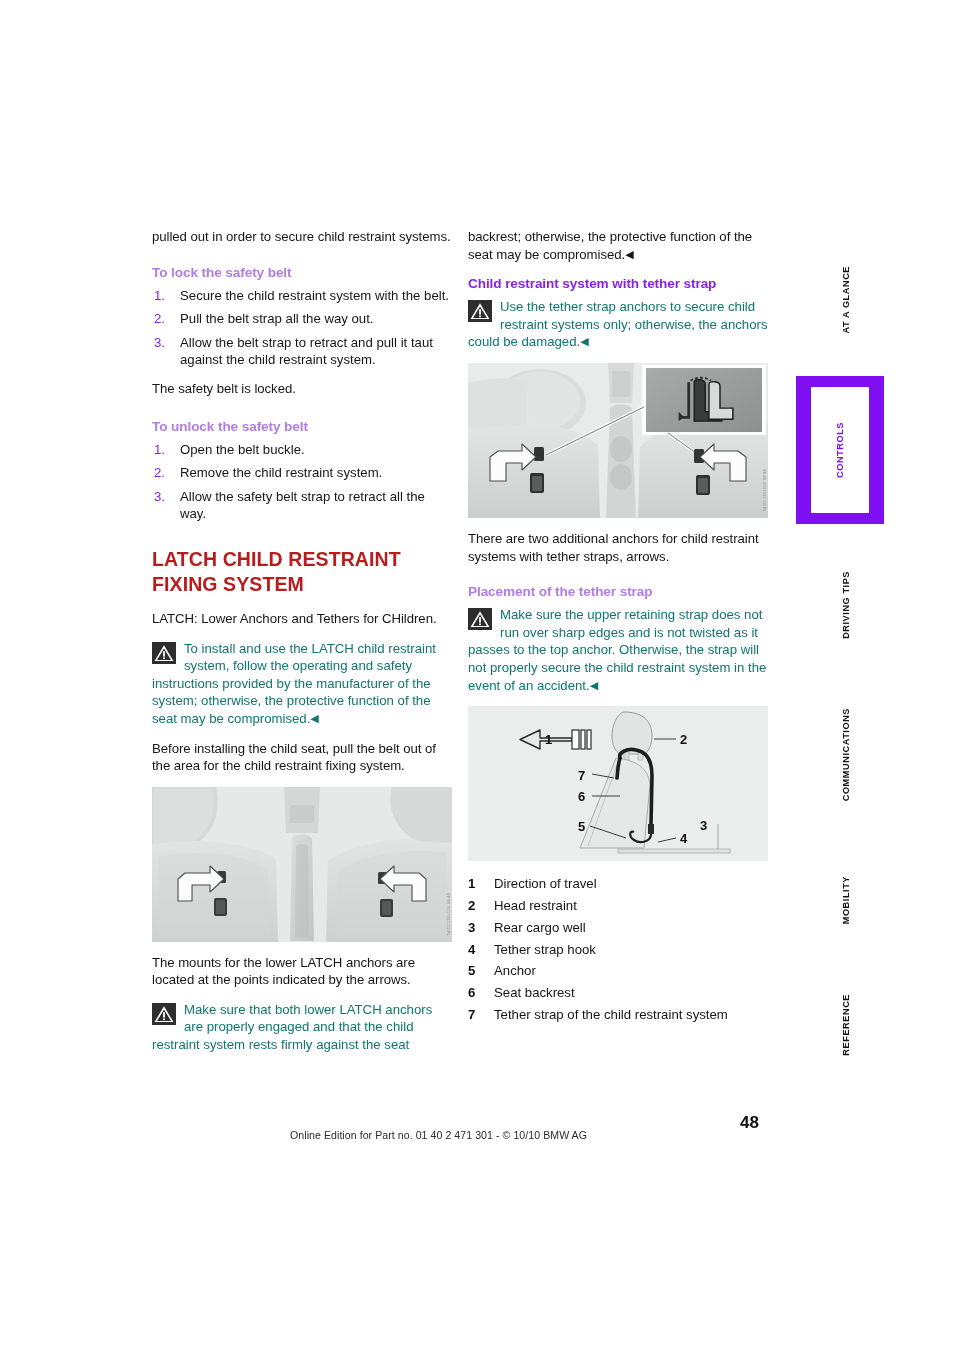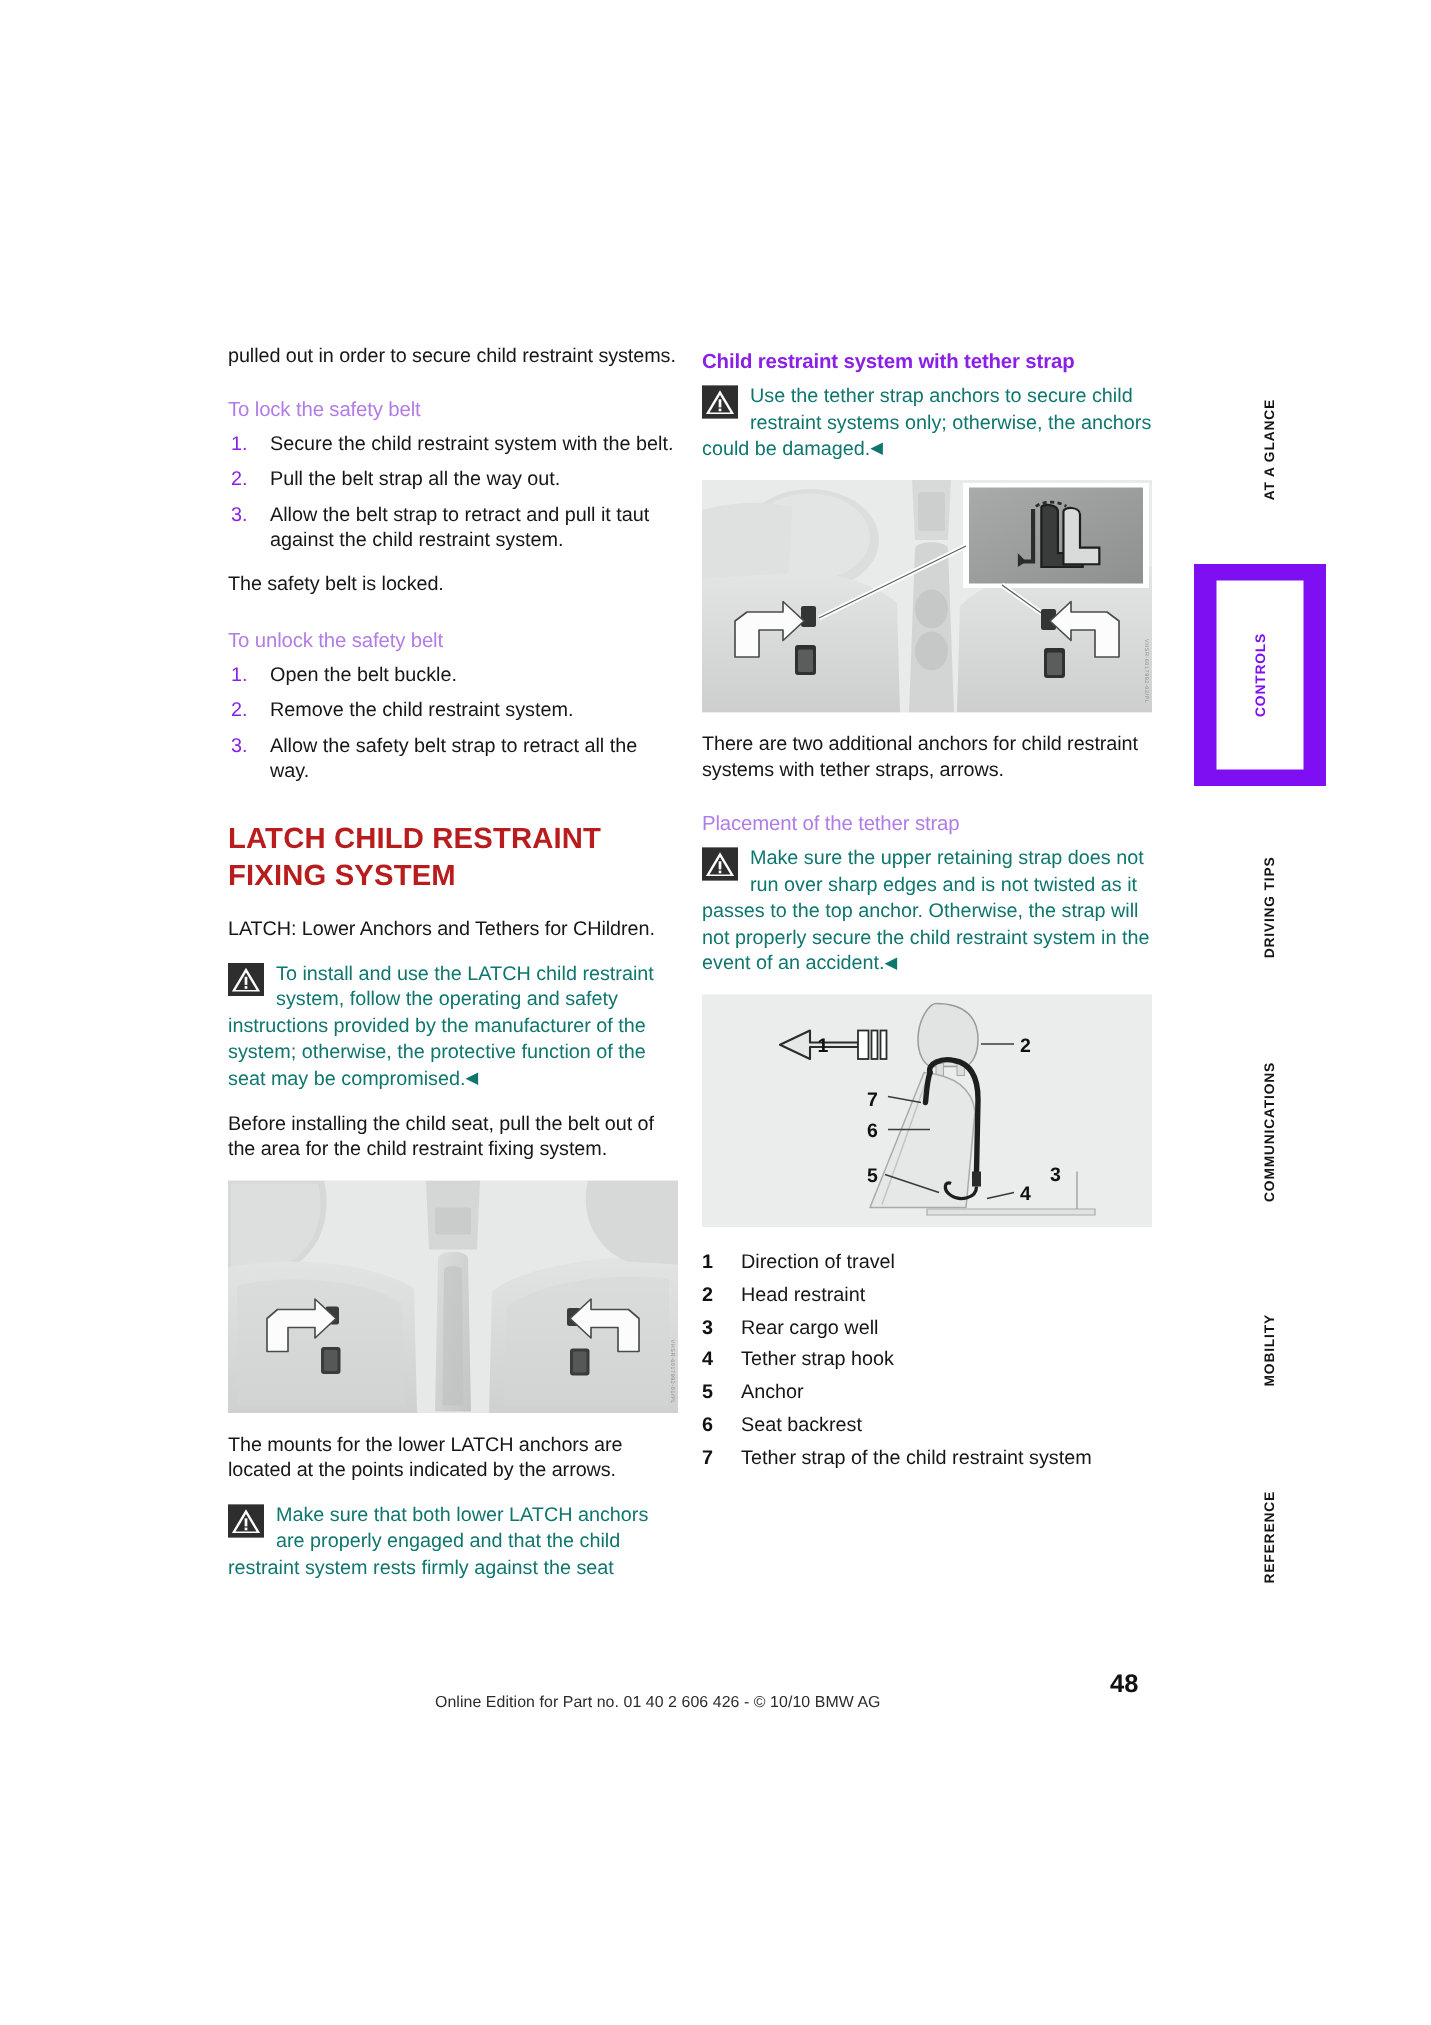--- a/index.html
+++ b/index.html
@@ -55,21 +55,21 @@
     font-size: 13.6px;
     line-height: 18px;
     font-weight: bold;
     color: #8A1FE8;
     margin: 4px 0 5px 0;
     letter-spacing: -0.1px;
   }
   h3.sub-light {
     font-size: 13.6px;
     line-height: 18px;
-    font-weight: normal;
+    font-weight: bold;
     color: #B27CE6;
     margin: 18px 0 5px 0;
     letter-spacing: -0.1px;
   }
 
   
   ol.steps {
     list-style: none;
     margin: 0 0 11px 0;
     padding: 0;
@@ -330,20 +330,21 @@
         </svg>
       </span>
       <span>Make sure that both lower LATCH anchors are properly engaged and that the child restraint system rests firmly against the seat</span>
       <div class="tail"></div>
     </div>
 
   </div>
 
   <div id="col-right" class="column">
 
+    <p class="body"><span>backrest; otherwise, the protective function of the seat may be compromised.</span><span class="arrow-end">◀</span></p>
 
     <h2 class="sub">Child restraint system with tether strap</h2>
 
     <div class="note">
       <span class="warn-icon">
         <svg width="24" height="22" viewBox="0 0 24 22" aria-hidden="true">
           <rect x="0" y="0" width="24" height="22" fill="#2e2e2e"></rect>
           <path d="M12 3.2 L21.4 19 L2.6 19 Z" fill="#ffffff"></path>
           <path d="M12 6.4 L19 18 L5 18 Z" fill="#2e2e2e"></path>
           <rect x="11.1" y="9.2" width="1.8" height="5.4" fill="#ffffff"></rect>
@@ -532,16 +533,16 @@
     <div class="tab-wrap" style="top:600px;height:100px;">
       <span class="tab" style="position:static;width:auto;">MOBILITY</span>
     </div>
 
     <div class="tab-wrap" style="top:720px;height:110px;">
       <span class="tab" style="position:static;width:auto;">REFERENCE</span>
     </div>
 
   </div>
 
-  <div id="footer-line">Online Edition for Part no. 01 40 2 606 426 - © 10/10 BMW AG</div>
+  <div id="footer-line">Online Edition for Part no. 01 40 2 471 301 - © 10/10 BMW AG</div>
   <div id="page-number">48</div>
 
 </div>
 
 </body></html>

